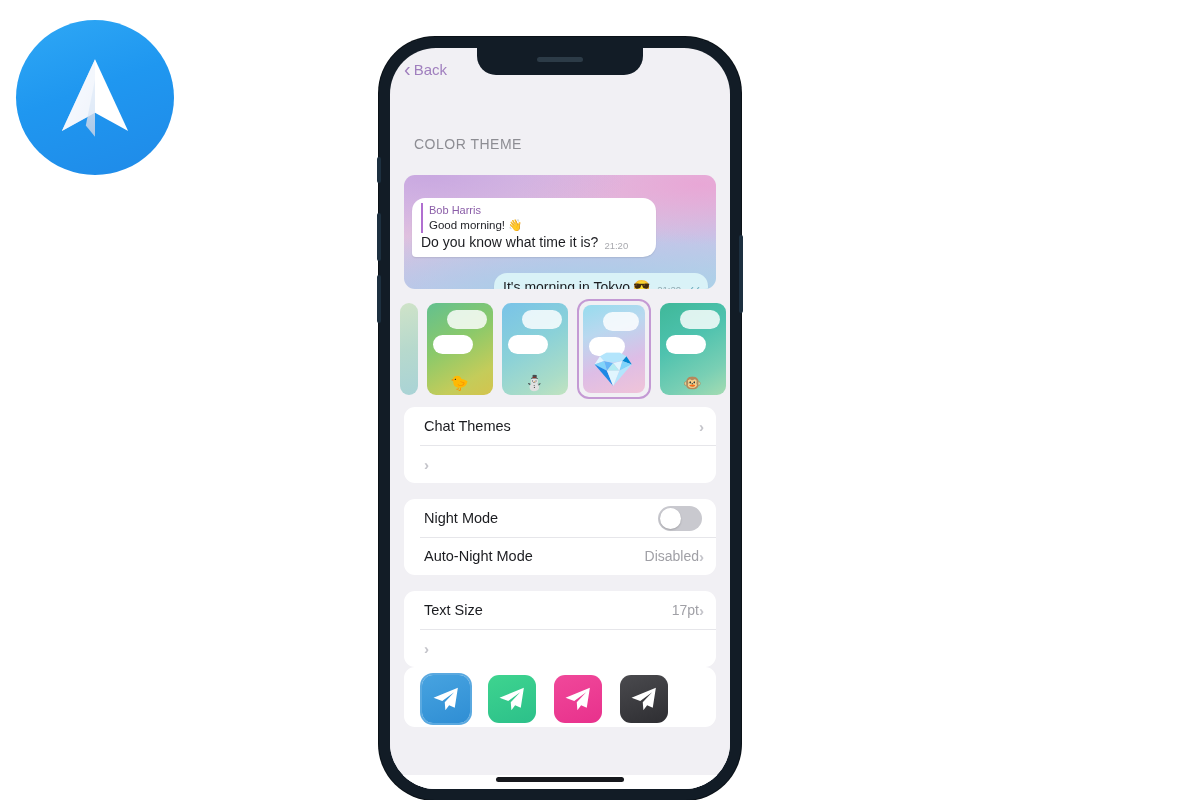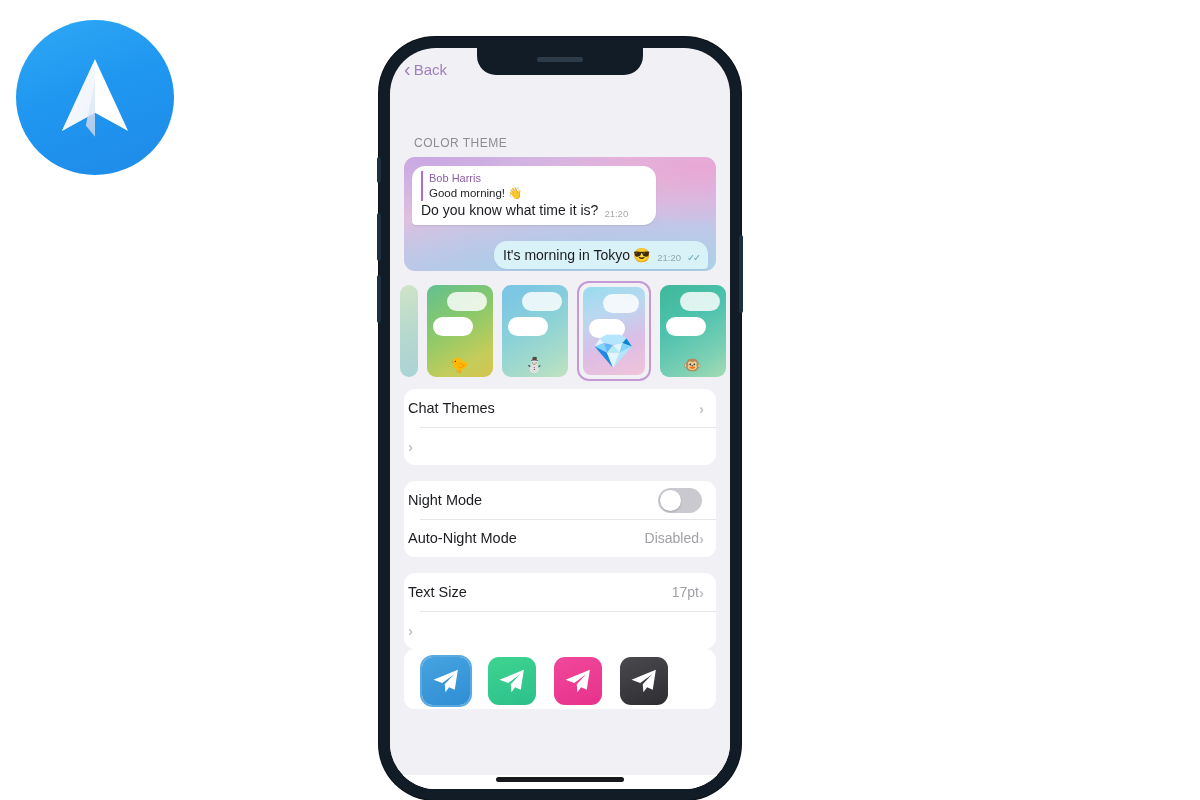--- a/index.html
+++ b/index.html
@@ -142,39 +142,39 @@
   }
 
   
   .content {
     position: absolute;
     top: 72px; left: 0; right: 0; bottom: 0;
     background: #f1f0f4;
     overflow: hidden;
   }
   .sec-header {
-    font-size: 12px;
+    font-size: 14px;
     letter-spacing: 0.5px;
     color: #8d8d93;
-    padding: 16px 24px 7px 24px;
+    padding: 16px 24px 23px 24px;
   }
 
   
   .preview {
     margin: 0 14px;
     height: 114px;
     border-radius: 11px;
     position: relative;
     overflow: hidden;
     background:
       radial-gradient(110% 95% at 8% 0%, #c9a8e0 0%, rgba(201,168,224,0) 58%),
       radial-gradient(95% 85% at 95% 8%, #e8a7d6 0%, rgba(232,167,214,0) 62%),
       radial-gradient(120% 100% at 50% 105%, #a8cde8 0%, rgba(168,205,232,0) 65%),
       linear-gradient(170deg, #d9bfe8 0%, #e0c0de 35%, #c6c5e8 68%, #aed3e8 100%);
-    padding: 9px 8px;
+    padding: 23px 8px;
   }
   .bubble-in {
     background: #ffffff;
     border-radius: 13px;
     border-bottom-left-radius: 4px;
     padding: 5px 9px 5px 9px;
     max-width: 244px;
     box-shadow: 0 1px 1.5px rgba(0,0,0,.09);
     position: relative;
   }
@@ -266,21 +266,21 @@
     background: #ffffff;
     margin: 0 14px;
     border-radius: 11px;
     overflow: hidden;
   }
   .group.gap { margin-top: 16px; }
   .cell {
     height: 38px;
     display: flex;
     align-items: center;
-    padding: 0 12px 0 4px;
+    padding: 0 12px 0 20px;
     position: relative;
     cursor: pointer;
   }
   .cell + .cell::before {
     content: "";
     position: absolute;
     left: 16px; right: 0; top: 0;
     height: 1px; background: #e6e6ea;
   }
   .cell-label { font-size: 14.5px; color: #1b1c20; flex: 1; }

